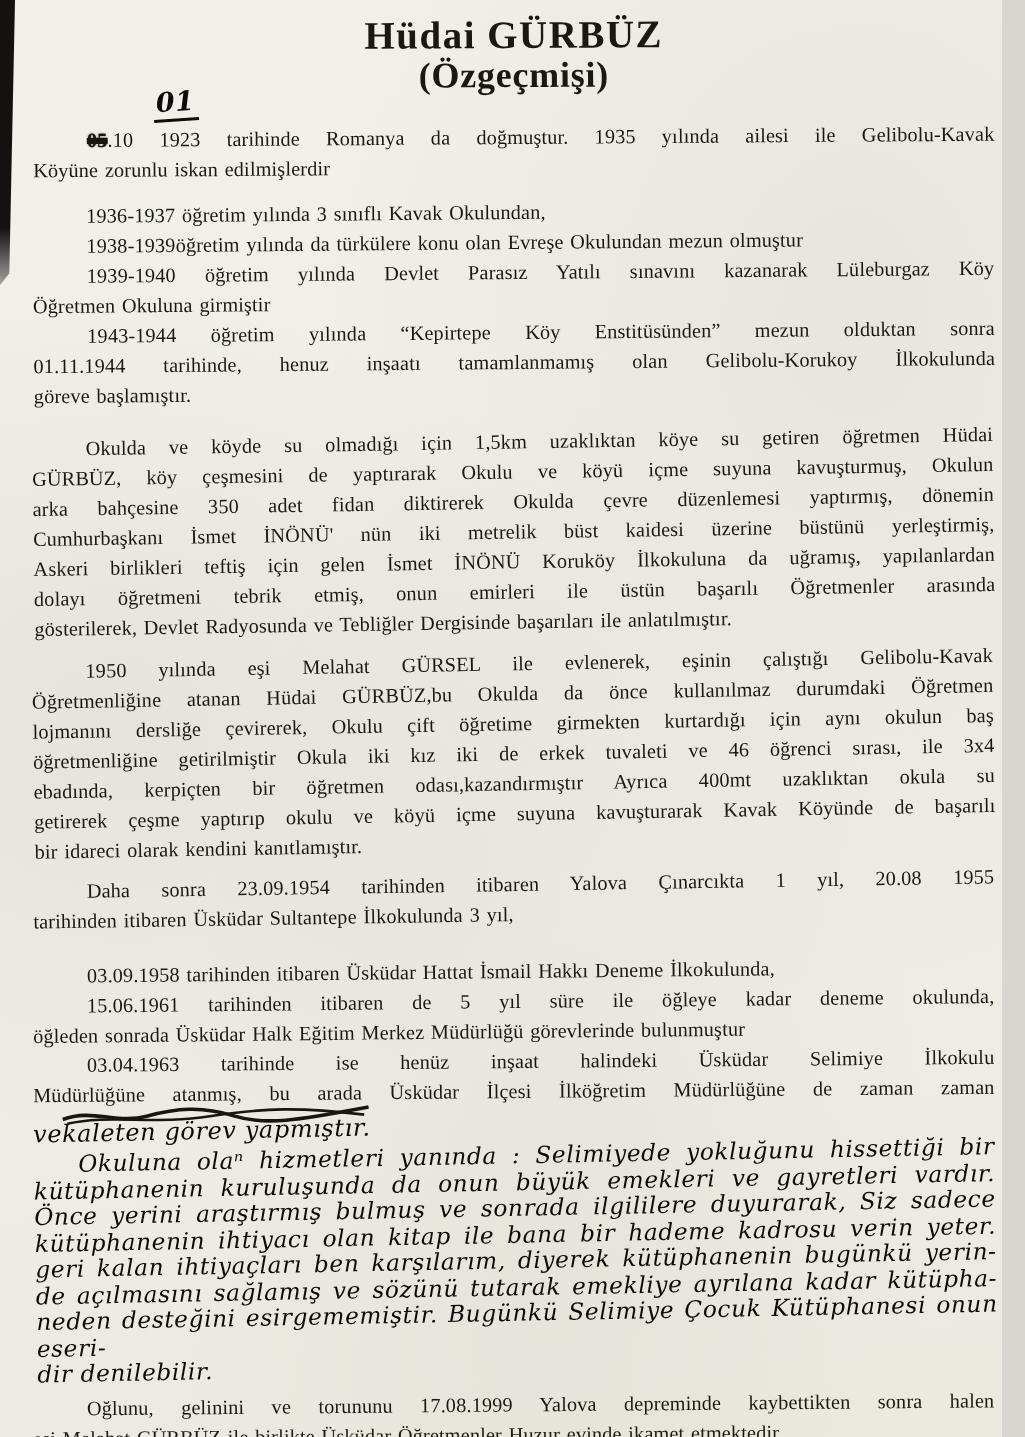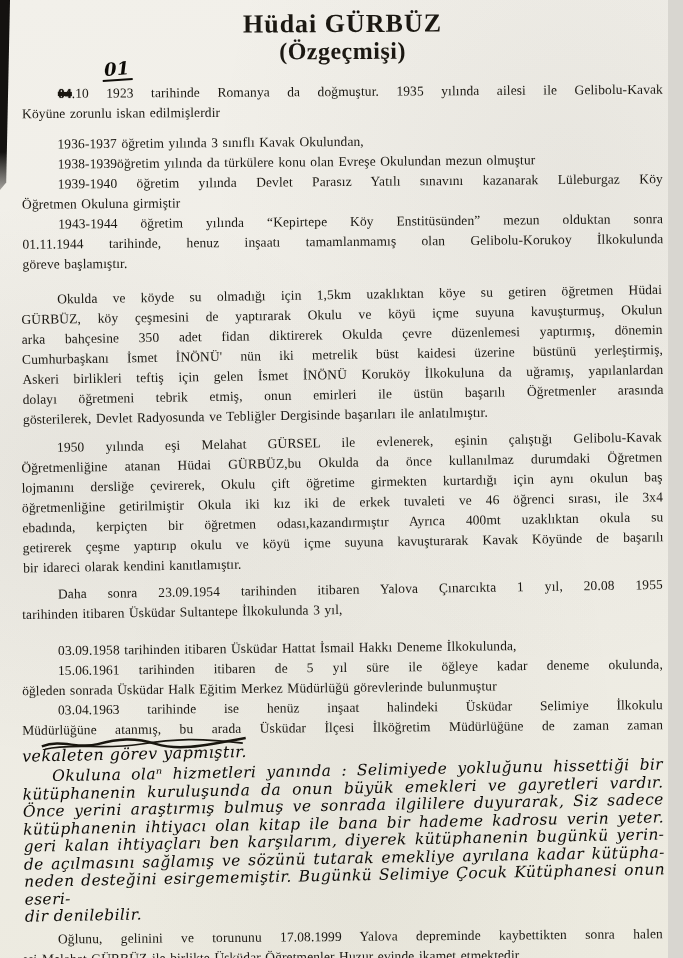--- a/index.html
+++ b/index.html
@@ -88,21 +88,21 @@
   <div class="edge-strip"></div>
 
   <div class="content">
 
     <div class="title">Hüdai GÜRBÜZ</div>
     <div class="subtitle">(Özgeçmişi)</div>
 
     <div class="hand-number hand">01</div>
 
     <div class="para p-birth">
-      <div class="ln first"><span class="struck">04</span><span>.10 1923 tarihinde Romanya da doğmuştur. 1935 yılında ailesi ile Gelibolu-Kavak</span></div>
+      <div class="ln first"><span class="struck">05</span><span>.10 1923 tarihinde Romanya da doğmuştur. 1935 yılında ailesi ile Gelibolu-Kavak</span></div>
       <div class="ln last">Köyüne zorunlu iskan edilmişlerdir</div>
     </div>
 
     <div class="para p-edu">
       <div class="ln first last">1936-1937 öğretim yılında 3 sınıflı Kavak Okulundan,</div>
       <div class="ln first last">1938-1939öğretim yılında da türkülere konu olan Evreşe Okulundan mezun olmuştur</div>
       <div class="ln first">1939-1940 öğretim yılında Devlet Parasız Yatılı sınavını kazanarak Lüleburgaz Köy</div>
       <div class="ln last">Öğretmen Okuluna girmiştir</div>
       <div class="ln first">1943-1944 öğretim yılında “Kepirtepe Köy Enstitüsünden” mezun olduktan sonra</div>
       <div class="ln">01.11.1944 tarihinde, henuz inşaatı tamamlanmamış olan Gelibolu-Korukoy İlkokulunda</div>

